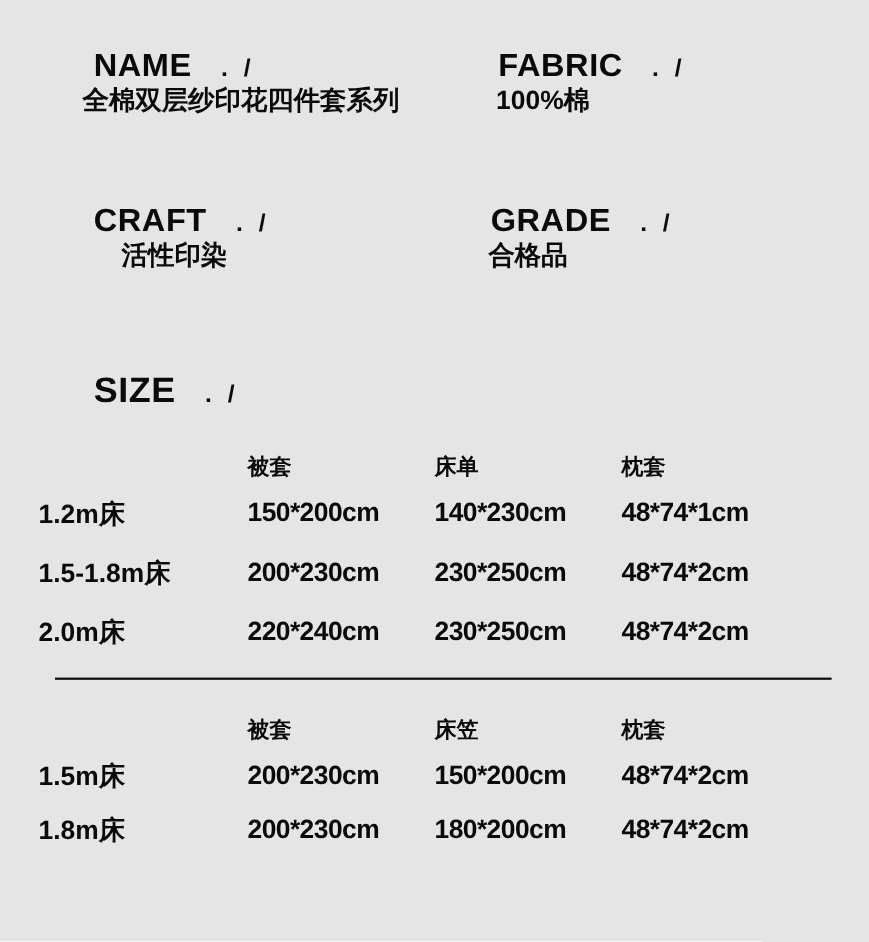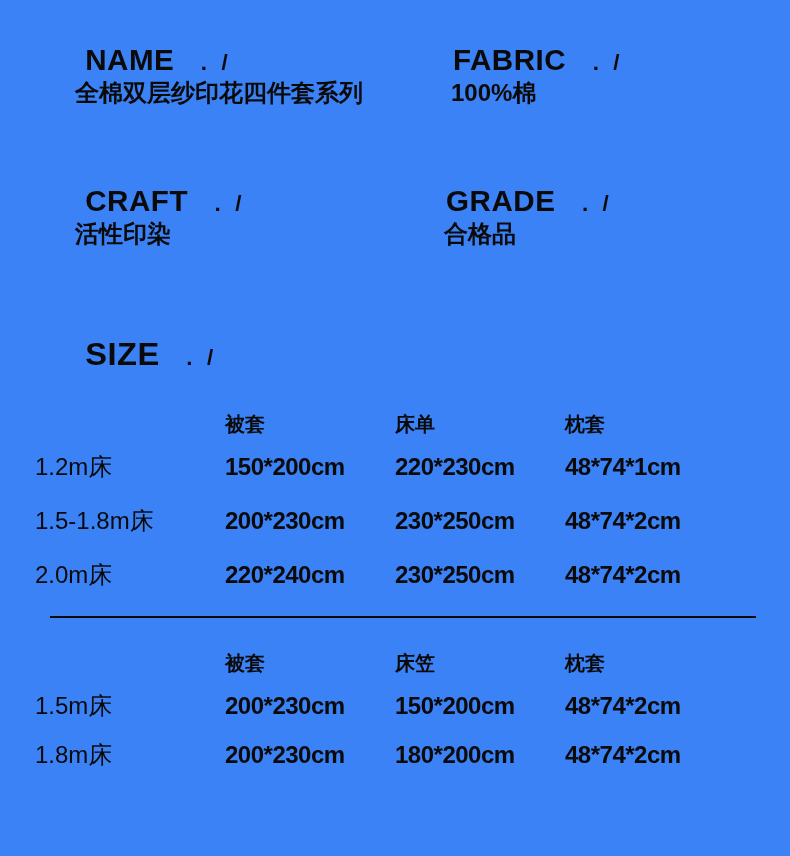--- a/index.html
+++ b/index.html
@@ -1,21 +1,21 @@
 <!DOCTYPE html>
 <html><head>
 <meta charset="utf-8">
 <style>
   * { margin:0; padding:0; box-sizing:border-box; }
   html,body { background:#ffffff; }
   body { font-family:"Liberation Sans","DejaVu Sans",sans-serif; }
   .canvas {
     position:relative;
     width:790px; height:856px;
-    background:#3b82f6;
+    background:#e5e5e5;
     color:#0a0a0a;
     overflow:hidden;
     padding-left:16px;
   }
   
   .info-block { position:absolute; }
   .block-title {
     font-size:29px;
     font-weight:900;
     letter-spacing:0.5px;
@@ -34,37 +34,37 @@
     letter-spacing:4px;
   }
   .block-value {
     font-size:24px;
     font-weight:700;
     line-height:30px;
     white-space:nowrap;
   }
   #block-name   { left:75px;  top:45px;  }
   #block-fabric { left:451px; top:45px;  }
-  #block-craft  { left:75px;  top:186px; }
+  #block-craft  { left:75px;  top:186px;text-align:center; }
   #block-grade  { left:444px; top:186px; }
   
   #size-heading { left:75px; top:337px; }
   #size-heading .block-title { font-size:32px; line-height:34px; }
   .spec-row {
     position:absolute;
     left:35px;
     width:720px;
     height:32px;
     display:grid;
     grid-template-columns:190px 170px 170px 160px;
     align-items:center;
   }
   .cell { text-align:left; white-space:nowrap; }
   .cell.h { font-size:20px; font-weight:700; }
-  .cell.label { font-size:24px; font-weight:400; }
+  .cell.label { font-size:24px; font-weight:700; }
   .cell.val { font-size:24px; font-weight:700; letter-spacing:-0.5px; }
   .divider {
     position:absolute;
     left:50px; top:616px;
     width:706px; height:2px;
     background:#0a0a0a;
   }
   
   #t1-header { top:408px; }
   #t1-row0 { top:451px; }
@@ -117,21 +117,21 @@
   <div class="spec-row" id="t1-header">
     <div class="cell h"></div>
     <div class="cell h">被套</div>
     <div class="cell h">床单</div>
     <div class="cell h">枕套</div>
   </div>
 
   <div class="spec-row" id="t1-row0">
     <div class="cell label">1.2m床</div>
     <div class="cell val">150*200cm</div>
-    <div class="cell val">220*230cm</div>
+    <div class="cell val">140*230cm</div>
     <div class="cell val">48*74*1cm</div>
   </div>
 
   <div class="spec-row" id="t1-row1">
     <div class="cell label">1.5-1.8m床</div>
     <div class="cell val">200*230cm</div>
     <div class="cell val">230*250cm</div>
     <div class="cell val">48*74*2cm</div>
   </div>
 

